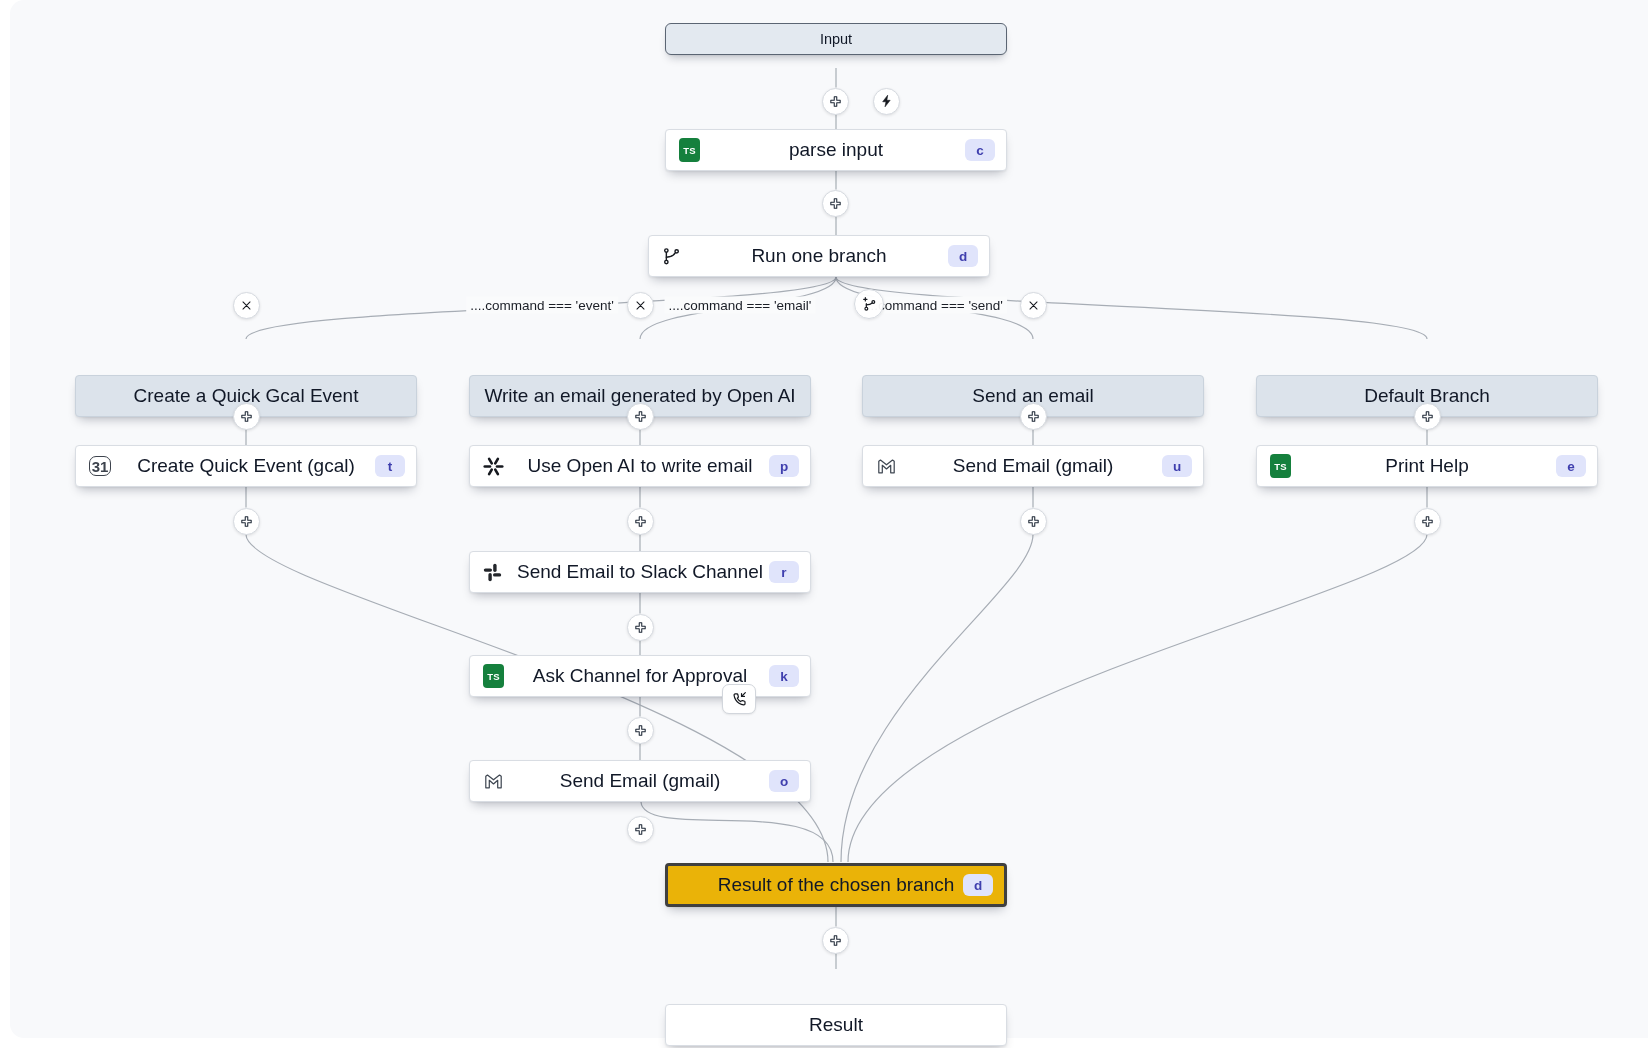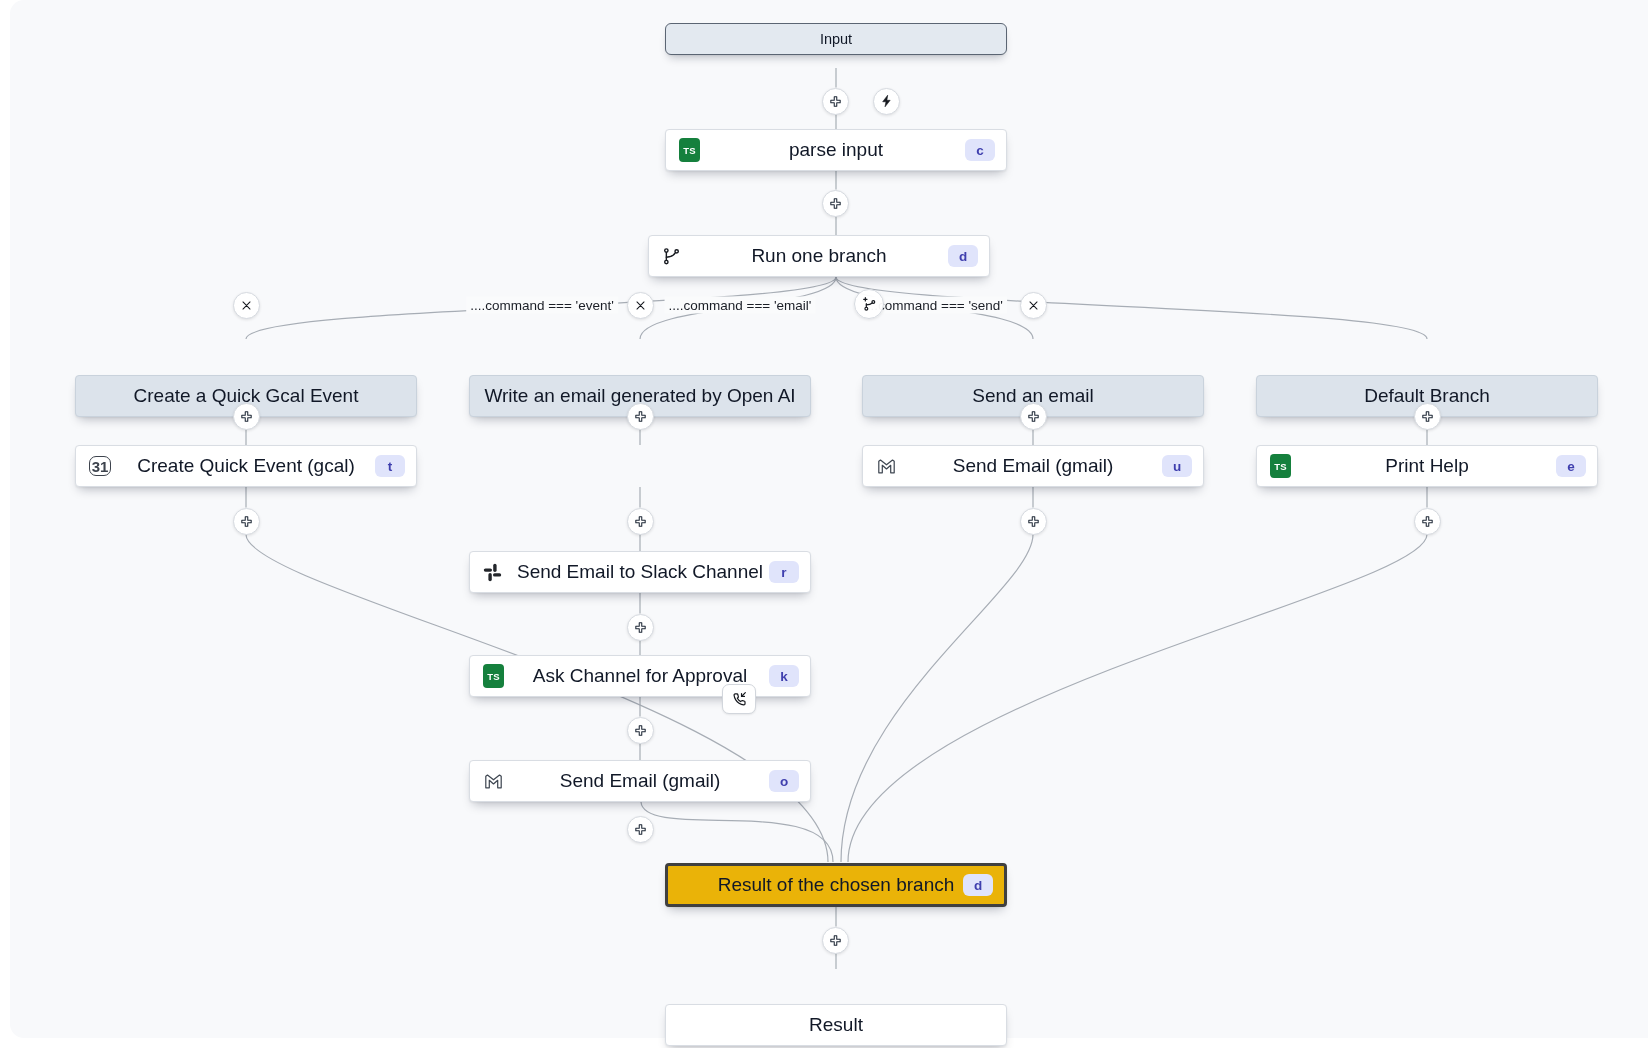--- a/index.html
+++ b/index.html
@@ -175,20 +175,34 @@
     <span class="licon gcal">31</span>
     <span class="nlabel">Create Quick Event (gcal)</span>
     <span class="nbadge">t</span>
   </div>
   <div class="cb" style="left:232.5px;top:507.5px;">
       <svg width="15" height="15" viewBox="0 0 24 24">
         <path d="M10 4.5h4V10h5.5v4H14v5.5h-4V14H4.5v-4H10z" fill="#fff" stroke="#1f2937" stroke-width="1.7" stroke-linejoin="round"></path>
       </svg>
     </div>
 
+  <div class="n" style="left:469px;top:445px;">
+    <span class="licon">
+      <svg width="21" height="21" viewBox="0 0 24 24" stroke="#16191f" stroke-width="3" stroke-linecap="round">
+        <line x1="16" y1="12" x2="22" y2="12"></line>
+          <line x1="14" y1="15.5" x2="17" y2="20.7"></line>
+        <line x1="10" y1="15.5" x2="7" y2="20.7"></line>
+          <line x1="8" y1="12" x2="2" y2="12"></line>
+        <line x1="10" y1="8.5" x2="7" y2="3.3"></line>
+          <line x1="14" y1="8.5" x2="17" y2="3.3"></line>
+      </svg>
+    </span>
+    <span class="nlabel">Use Open AI to write email</span>
+    <span class="nbadge">p</span>
+  </div>
   <div class="cb" style="left:626.5px;top:507.5px;">
       <svg width="15" height="15" viewBox="0 0 24 24">
         <path d="M10 4.5h4V10h5.5v4H14v5.5h-4V14H4.5v-4H10z" fill="#fff" stroke="#1f2937" stroke-width="1.7" stroke-linejoin="round"></path>
       </svg>
     </div>
 
   <div class="n" style="left:469px;top:551px;">
     <span class="licon">
       <svg width="19" height="19" viewBox="0 0 24 24" fill="#23262b">
         <rect x="12.9" y="1" width="4.3" height="10.4" rx="2.15"></rect>

